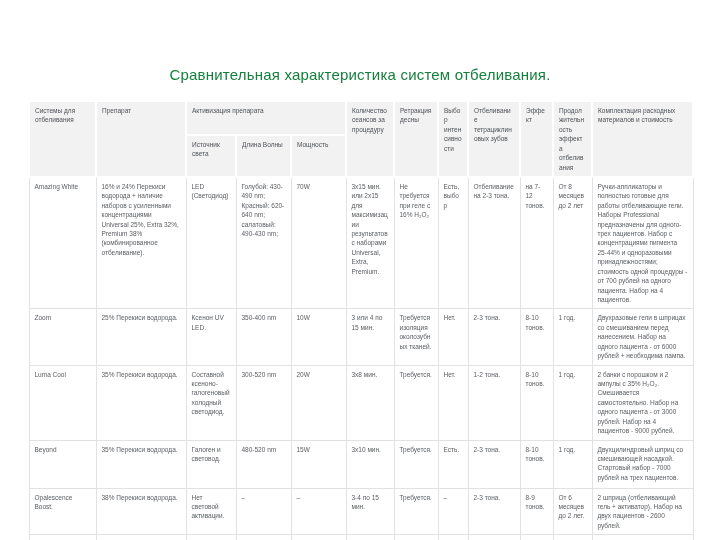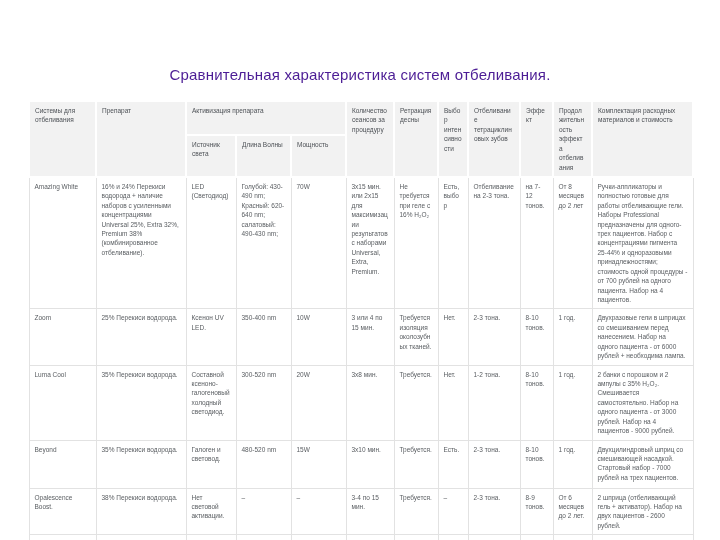--- a/index.html
+++ b/index.html
@@ -18,21 +18,21 @@
     background: #ffffff;
   }
   .doc-title {
     position: absolute;
     top: 66px;
     left: 0;
     width: 720px;
     text-align: center;
     font-size: 15px;
     font-weight: 400;
-    color: #4c1d95;
+    color: #15803d;
     letter-spacing: 0.2px;
   }
   table.cmp {
     position: absolute;
     top: 100px;
     left: 28px;
     width: 664px;
     border-collapse: collapse;
     table-layout: fixed;
     font-size: 6.5px;

